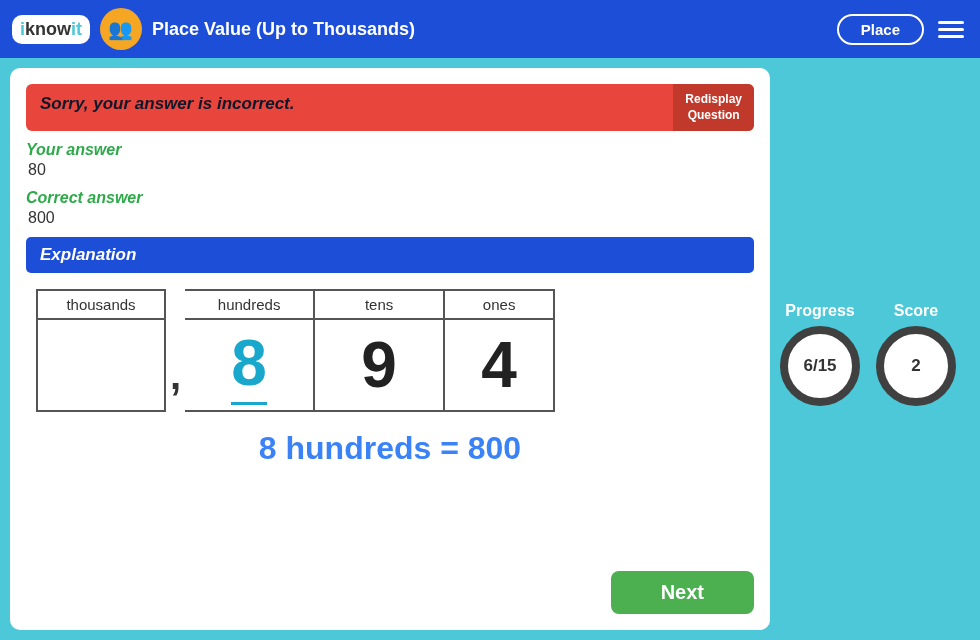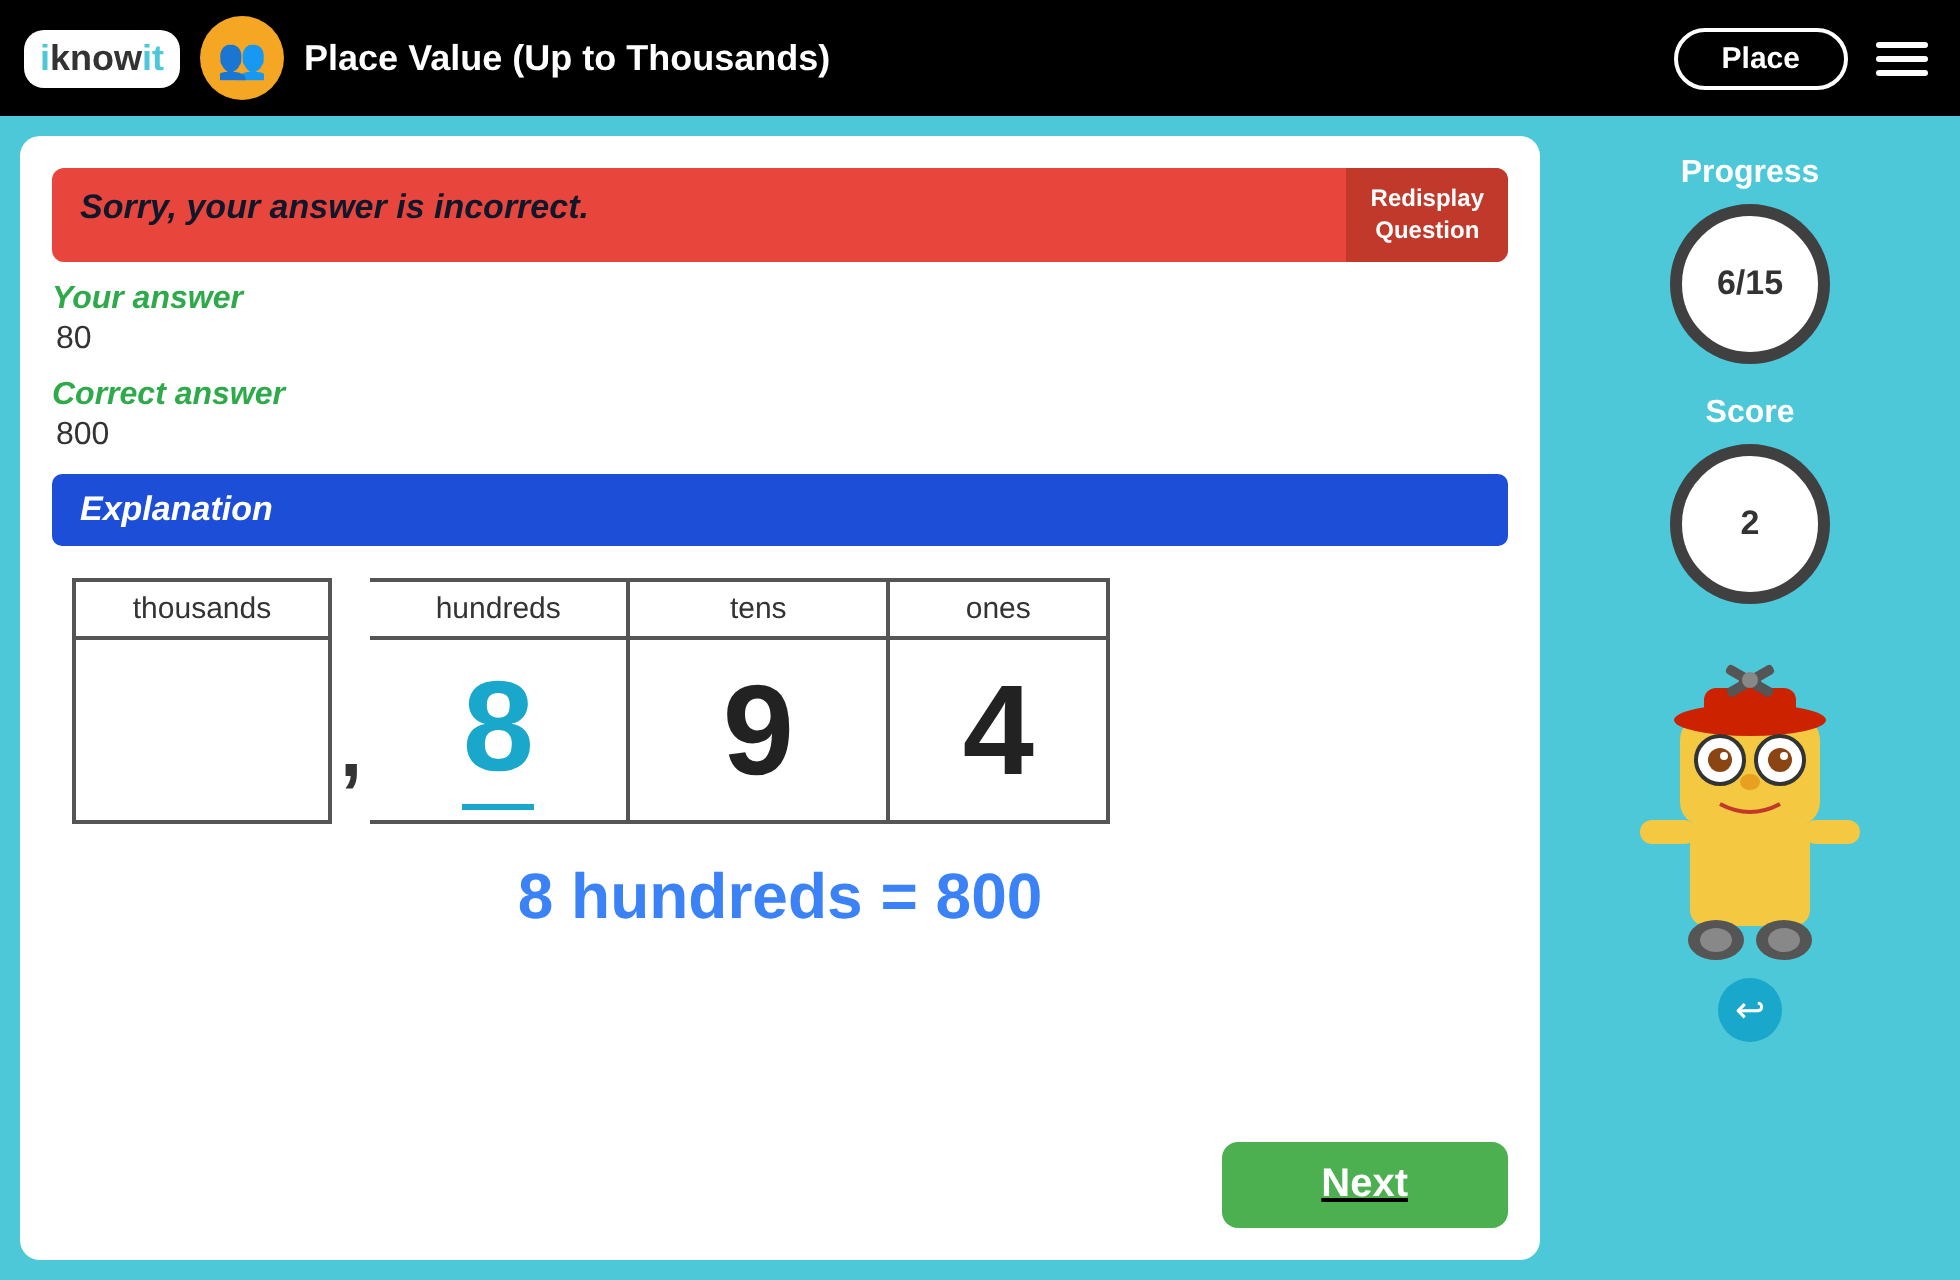--- a/index.html
+++ b/index.html
@@ -8,21 +8,21 @@
       height: 640px;
       font-family: Arial, sans-serif;
       background: #4dc8d8;
       overflow: hidden;
     }
 
     
     .header {
       display: flex;
       align-items: center;
-      background: #000000;
+      background: #1d4ed8;
       padding: 8px 12px;
       height: 58px;
       gap: 10px;
     }
     .logo-box {
       background: white;
       border-radius: 10px;
       padding: 4px 8px;
       font-weight: bold;
       font-size: 18px;
@@ -222,59 +222,57 @@
       font-size: 32px;
       font-weight: bold;
       margin-top: 4px;
     }
 
     
     .next-btn-container {
       display: flex;
       justify-content: flex-end;
       margin-top: auto;
-      text-decoration: underline;
     }
     .next-btn {
       background: #4caf50;
       color: white;
       border: none;
       border-radius: 8px;
       font-size: 20px;
       font-weight: bold;
       padding: 10px 50px;
       cursor: pointer;
     }
 
     
     .sidebar {
       width: 190px;
       display: flex;
-      flex-direction: column;
       align-items: center;
       gap: 16px;
       padding-top: 10px;
       text-align: right;
     }
     .progress-section, .score-section {
       display: flex;
       flex-direction: column;
       align-items: center;
       gap: 6px;
     }
     .sidebar-label {
       color: white;
       font-weight: bold;
       font-size: 16px;
     }
     .circle-progress {
       width: 80px;
       height: 80px;
       border-radius: 50%;
-      border: 6px solid #404040;
+      border: 8px solid #404040;
       background: white;
       display: flex;
       align-items: center;
       justify-content: center;
       font-size: 17px;
       font-weight: bold;
       color: #333;
     }
     .mascot-area {
       margin-top: 10px;

